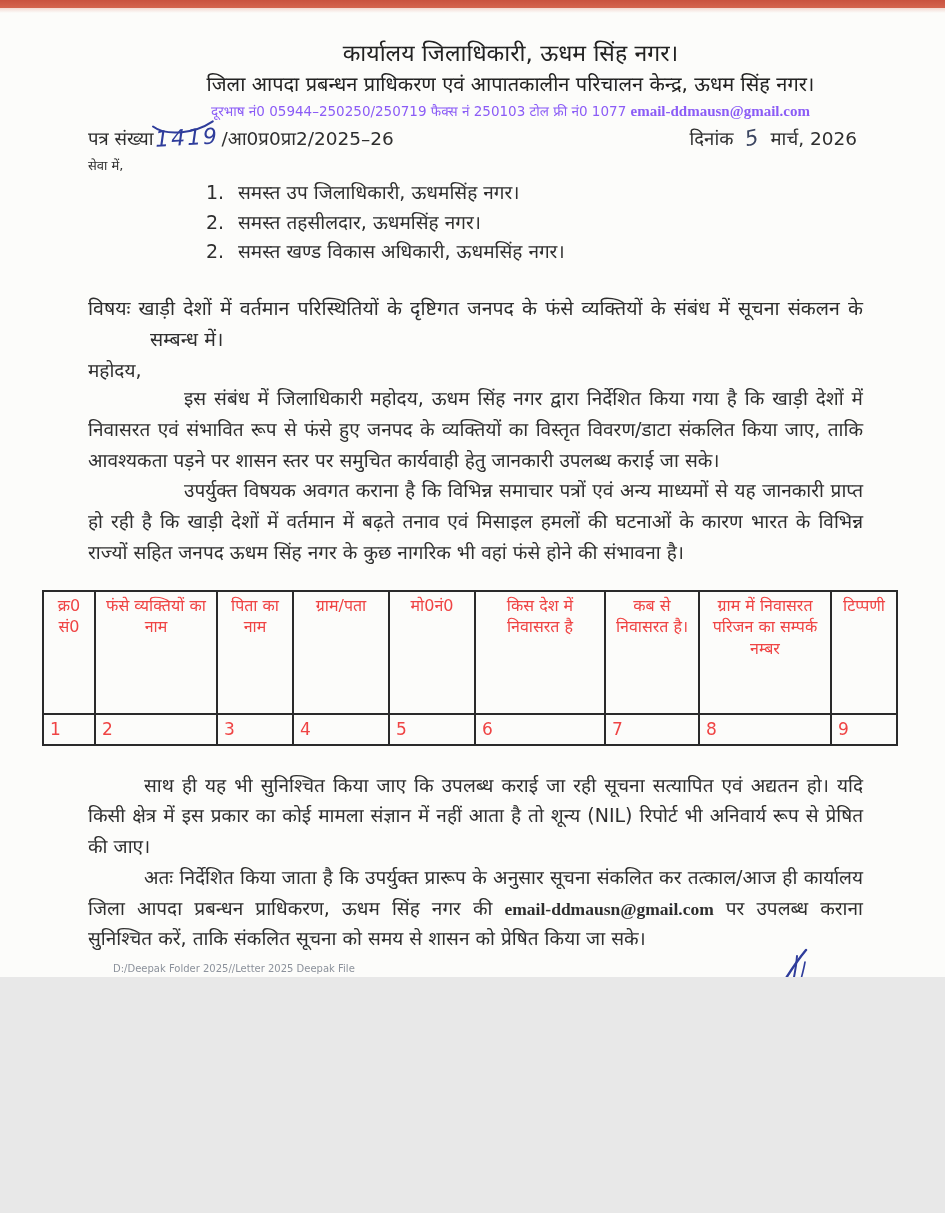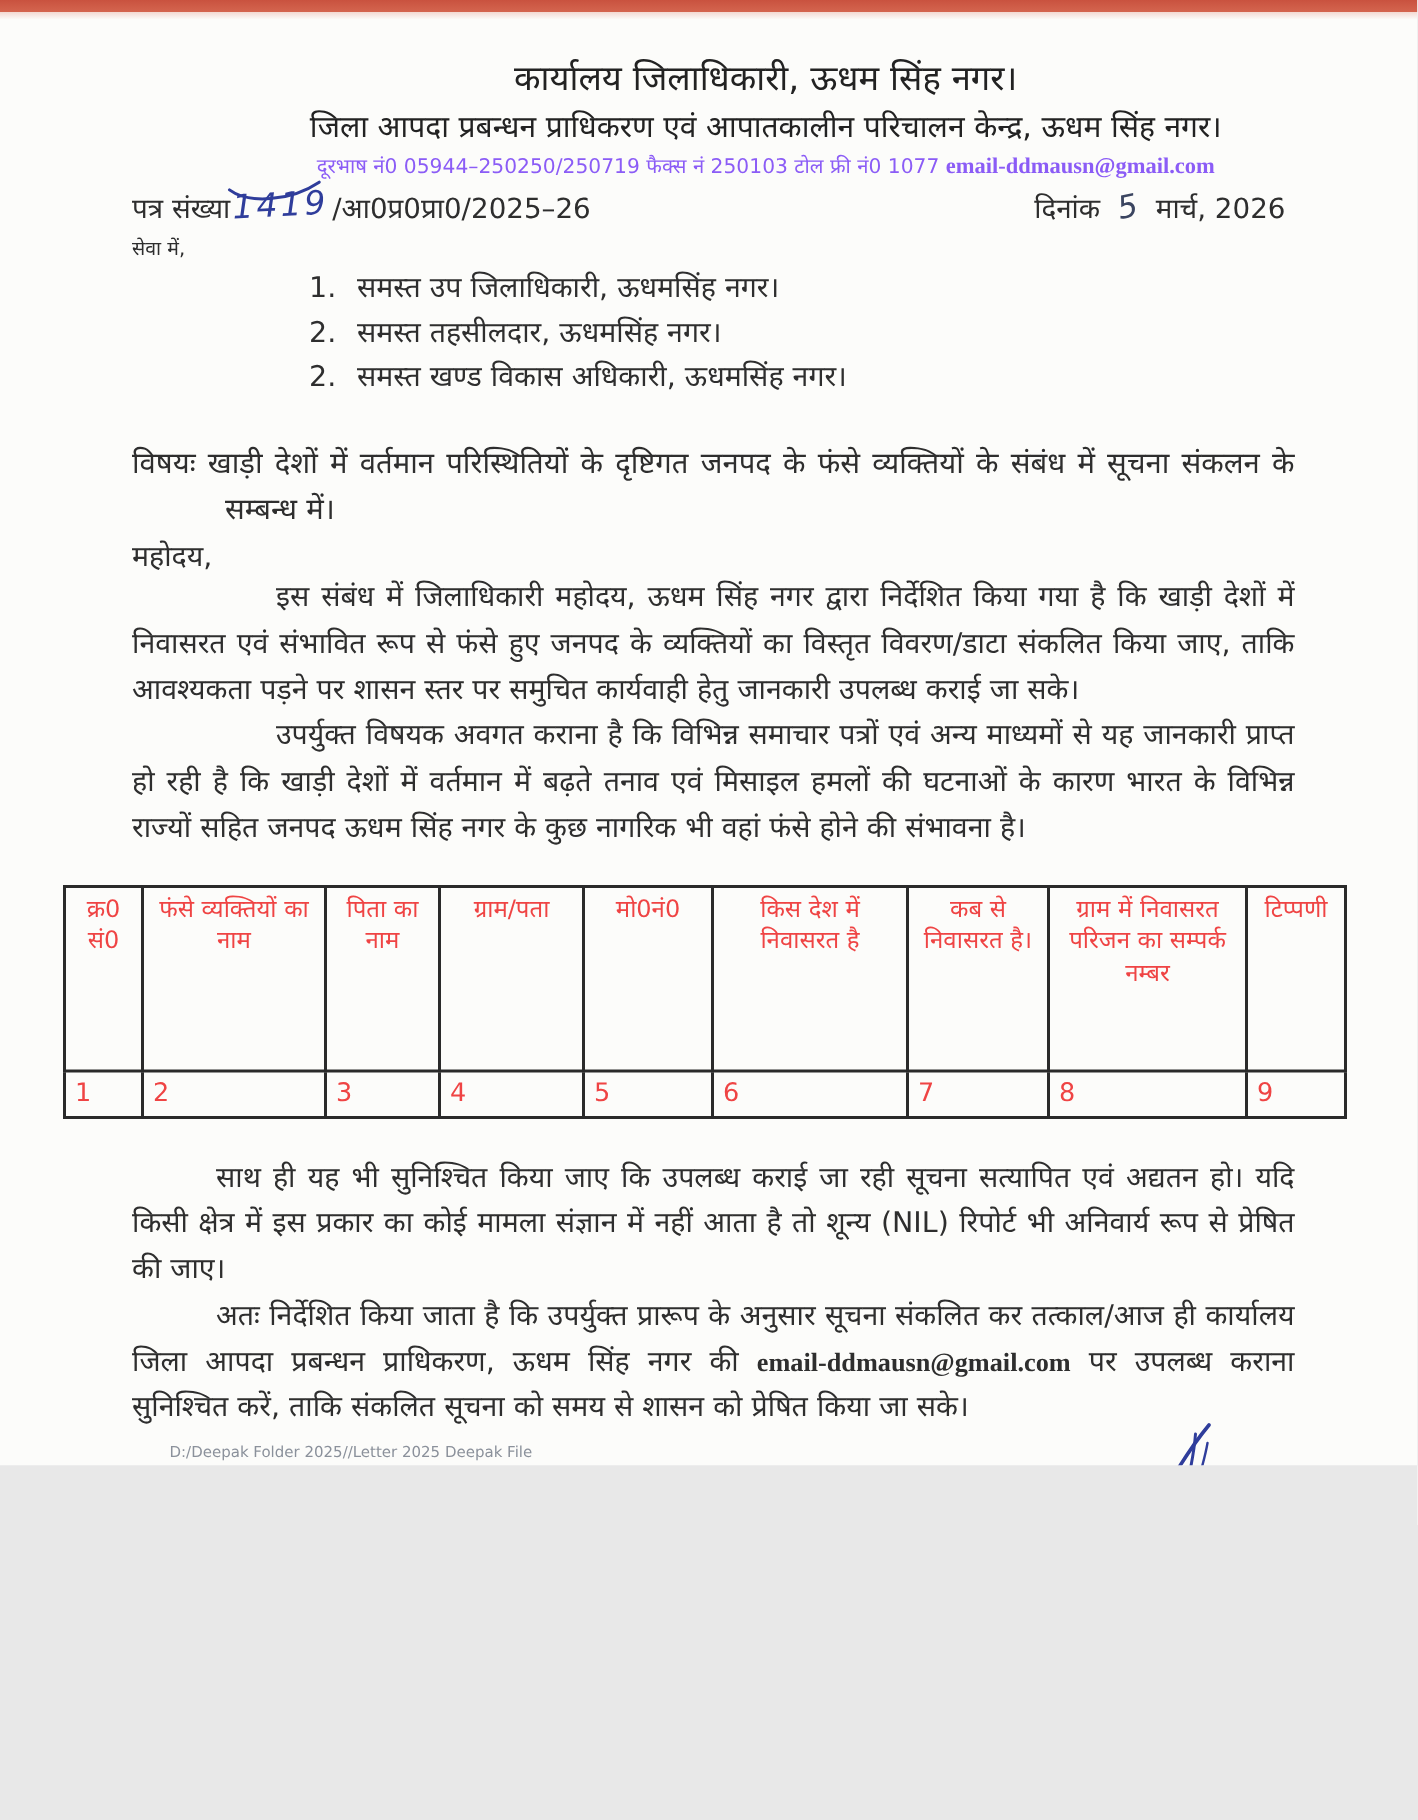--- a/index.html
+++ b/index.html
@@ -82,21 +82,21 @@
 
     <div class="ref-row">
       <div class="ref-left">
         <span>पत्र संख्या</span>
         <span class="hand">1419</span>
         <span class="hand" style="position:relative;width:0;margin:0;">
             <svg class="flourish" style="left:-70px;" viewBox="0 0 64 16">
               <path d="M2,4 C 14,14 42,14 62,2" fill="none" stroke="#2f3d9b" stroke-width="2" stroke-linecap="round"></path>
             </svg>
           </span>
-        <span>/आ0प्र0प्रा0/2025–26</span>
+        <span>/आ0प्र0प्रा2/2025–26</span>
       </div>
       <div class="date-wrap">
         <span>दिनांक</span>
         <span class="hand-day">5</span>
         <span>मार्च, 2026</span>
       </div>
     </div>
 
     <div class="salutation">सेवा में,</div>
 

